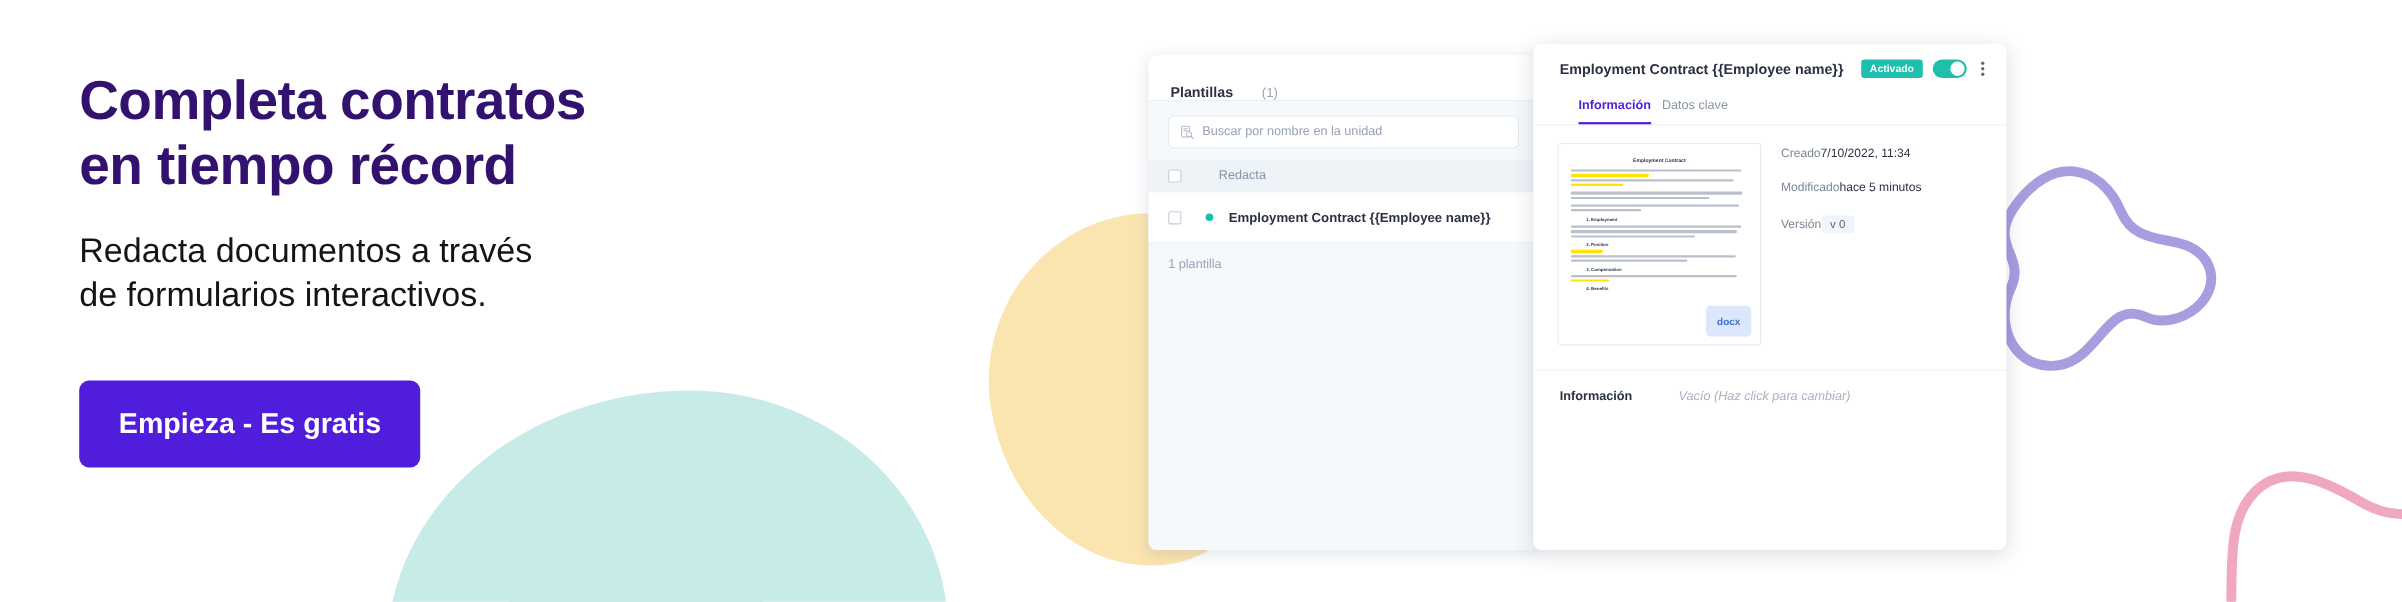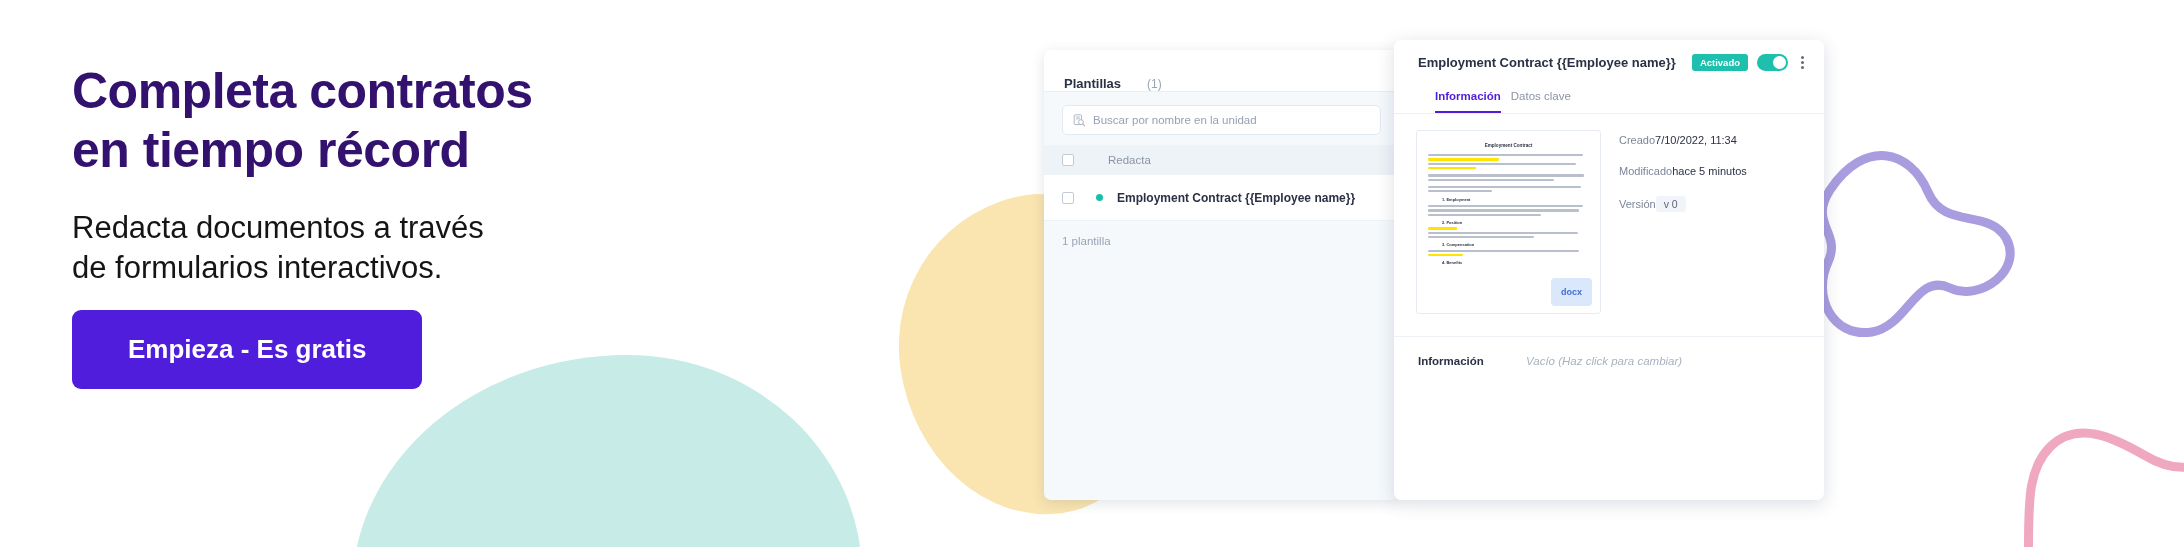--- a/index.html
+++ b/index.html
@@ -51,26 +51,26 @@
   .hero .sub {
     margin-top: 28px;
     font-size: 31px;
     line-height: 1.3;
     color: #151515;
     font-weight: 400;
     white-space: pre-line;
   }
   .cta {
     display: inline-block;
-    margin-top: 21px;
+    margin-top: 57px;
     background: #4f1ddb;
     color: #ffffff;
     font-size: 26px;
     font-weight: 700;
-    padding: 24px 56px;
+    padding: 24px 36px;
     border: none;
     border-radius: 9px;
     cursor: pointer;
     font-family: "Liberation Sans", sans-serif;
   }
 
   
   .mockup { position: absolute; left: 1044px; top: 40px; width: 780px; height: 460px; z-index: 5; }
 
   .panel-left {

